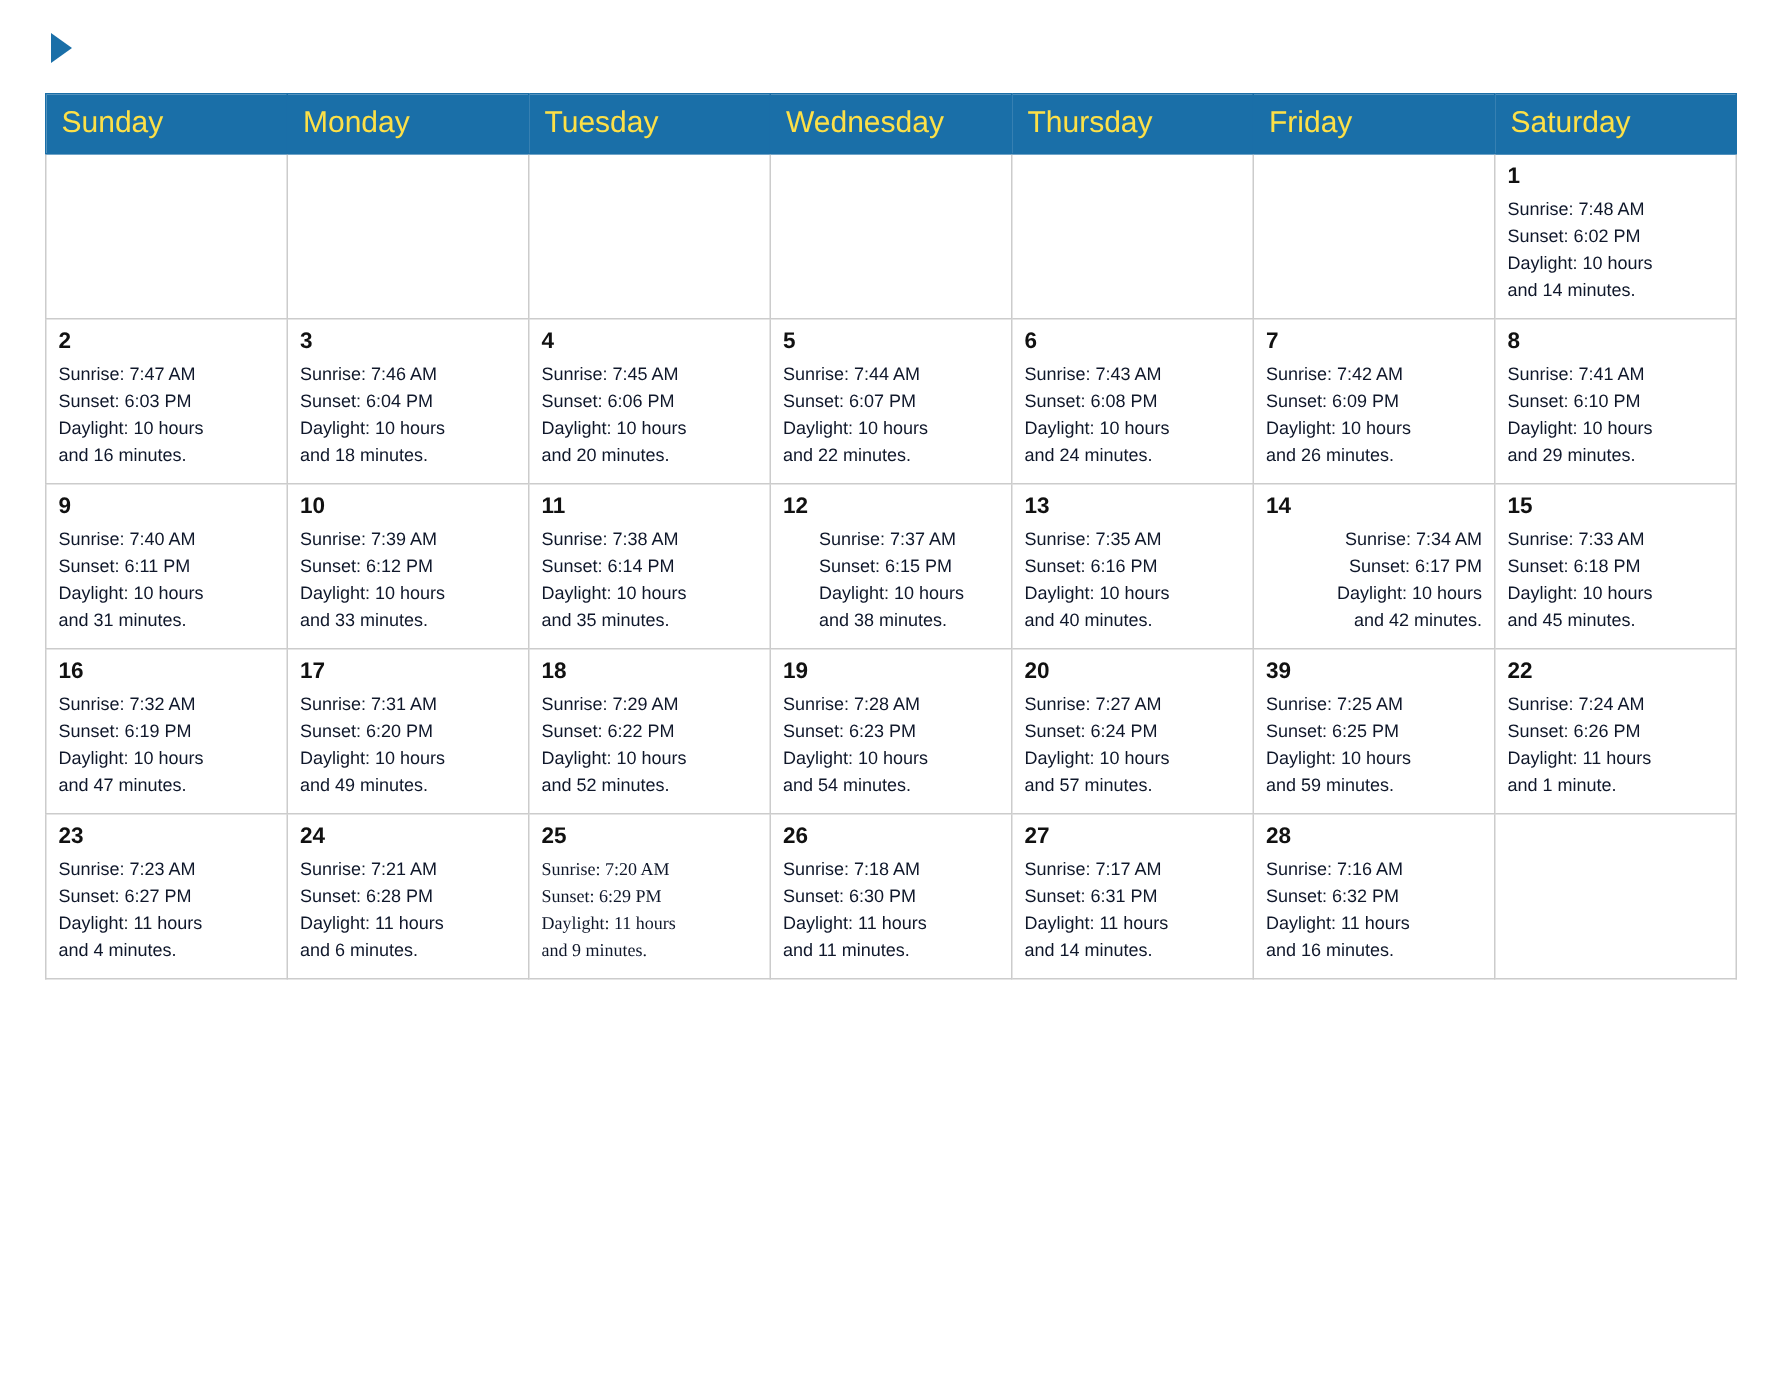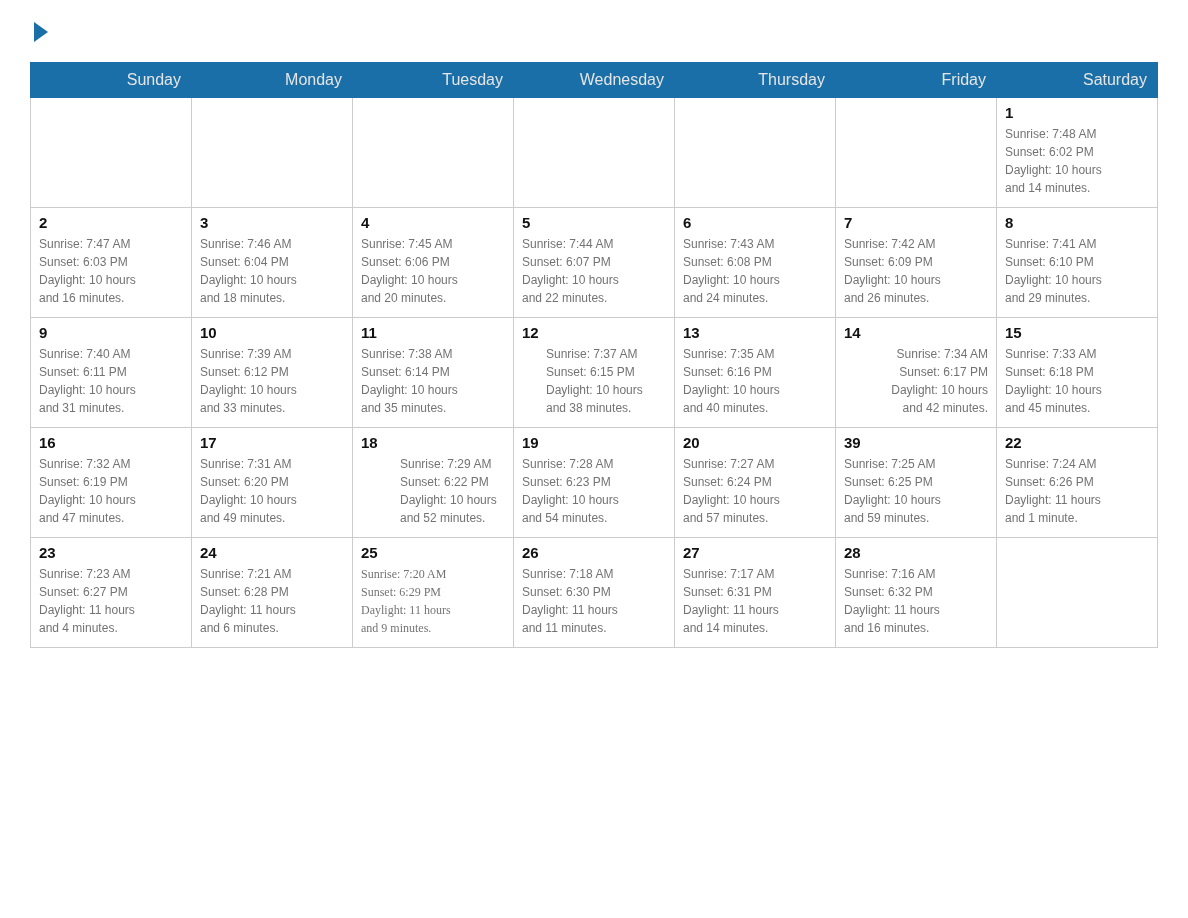--- a/index.html
+++ b/index.html
@@ -59,44 +59,44 @@
       color: #333;
       margin-top: 4px;
     }
     .calendar {
       width: 100%;
       border-collapse: collapse;
       border: 1px solid #aaa;
     }
     .calendar th {
       background: #1a6fa8;
-      color: #e5e5e5;
+      color: #fde047;
       padding: 8px 10px;
-      text-align: right;
-      font-size: 16px;
+      text-align: left;
+      font-size: 20px;
       font-weight: normal;
       border: 1px solid #1a6fa8;
     }
     .calendar td {
       vertical-align: top;
       padding: 6px 8px;
       border: 1px solid #ccc;
       width: calc(100% / 7);
       min-height: 100px;
     }
     .day-number {
       font-size: 15px;
       font-weight: bold;
       color: #111;
       display: block;
       margin-bottom: 4px;
     }
     .day-info {
       font-size: 12px;
-      color: #737373;
+      color: #0f172a;
       line-height: 1.5;
     }
     .empty-cell {
       background: #fff;
     }
     tr td {
       height: 110px;
     }
   </style>
 </head>
@@ -256,21 +256,21 @@
         </td>
         <td>
           <span class="day-number">17</span>
           <div class="day-info" style="white-space: pre-line;">Sunrise: 7:31 AM
 Sunset: 6:20 PM
 Daylight: 10 hours
 and 49 minutes.</div>
         </td>
         <td>
           <span class="day-number">18</span>
-          <div class="day-info" style="white-space: pre-line; margin-left: 39px;">Sunrise: 7:29 AM
+          <div class="day-info" style="white-space: pre-line;">Sunrise: 7:29 AM
 Sunset: 6:22 PM
 Daylight: 10 hours
 and 52 minutes.</div>
         </td>
         <td>
           <span class="day-number">19</span>
           <div class="day-info" style="white-space: pre-line;">Sunrise: 7:28 AM
 Sunset: 6:23 PM
 Daylight: 10 hours
 and 54 minutes.</div>

